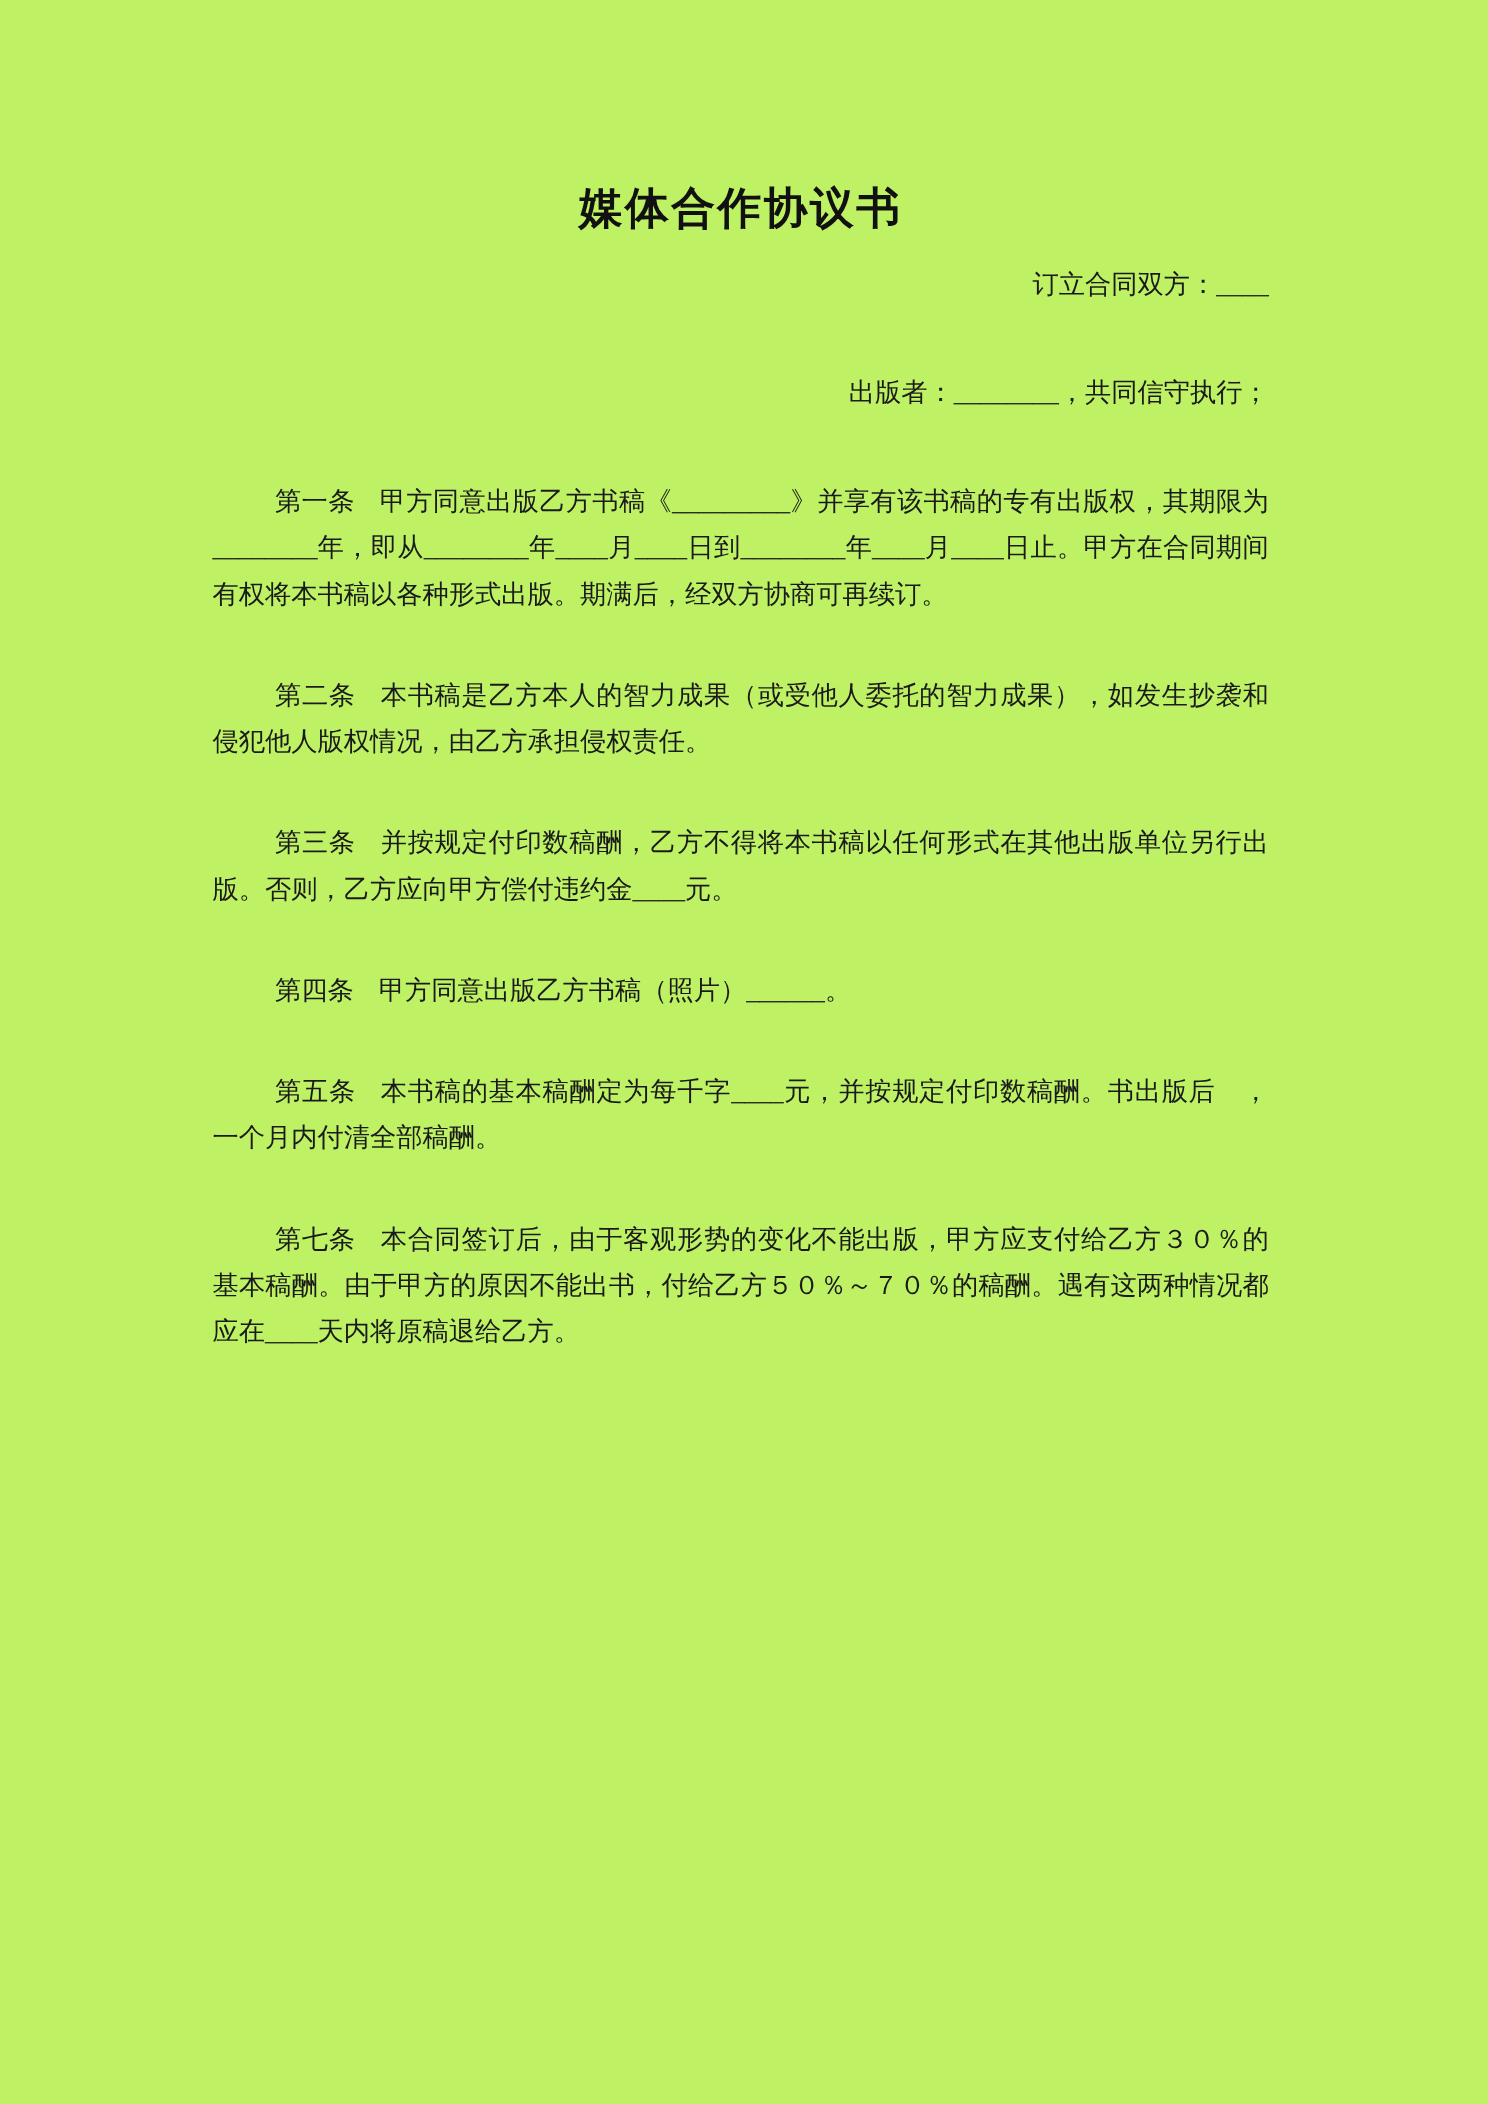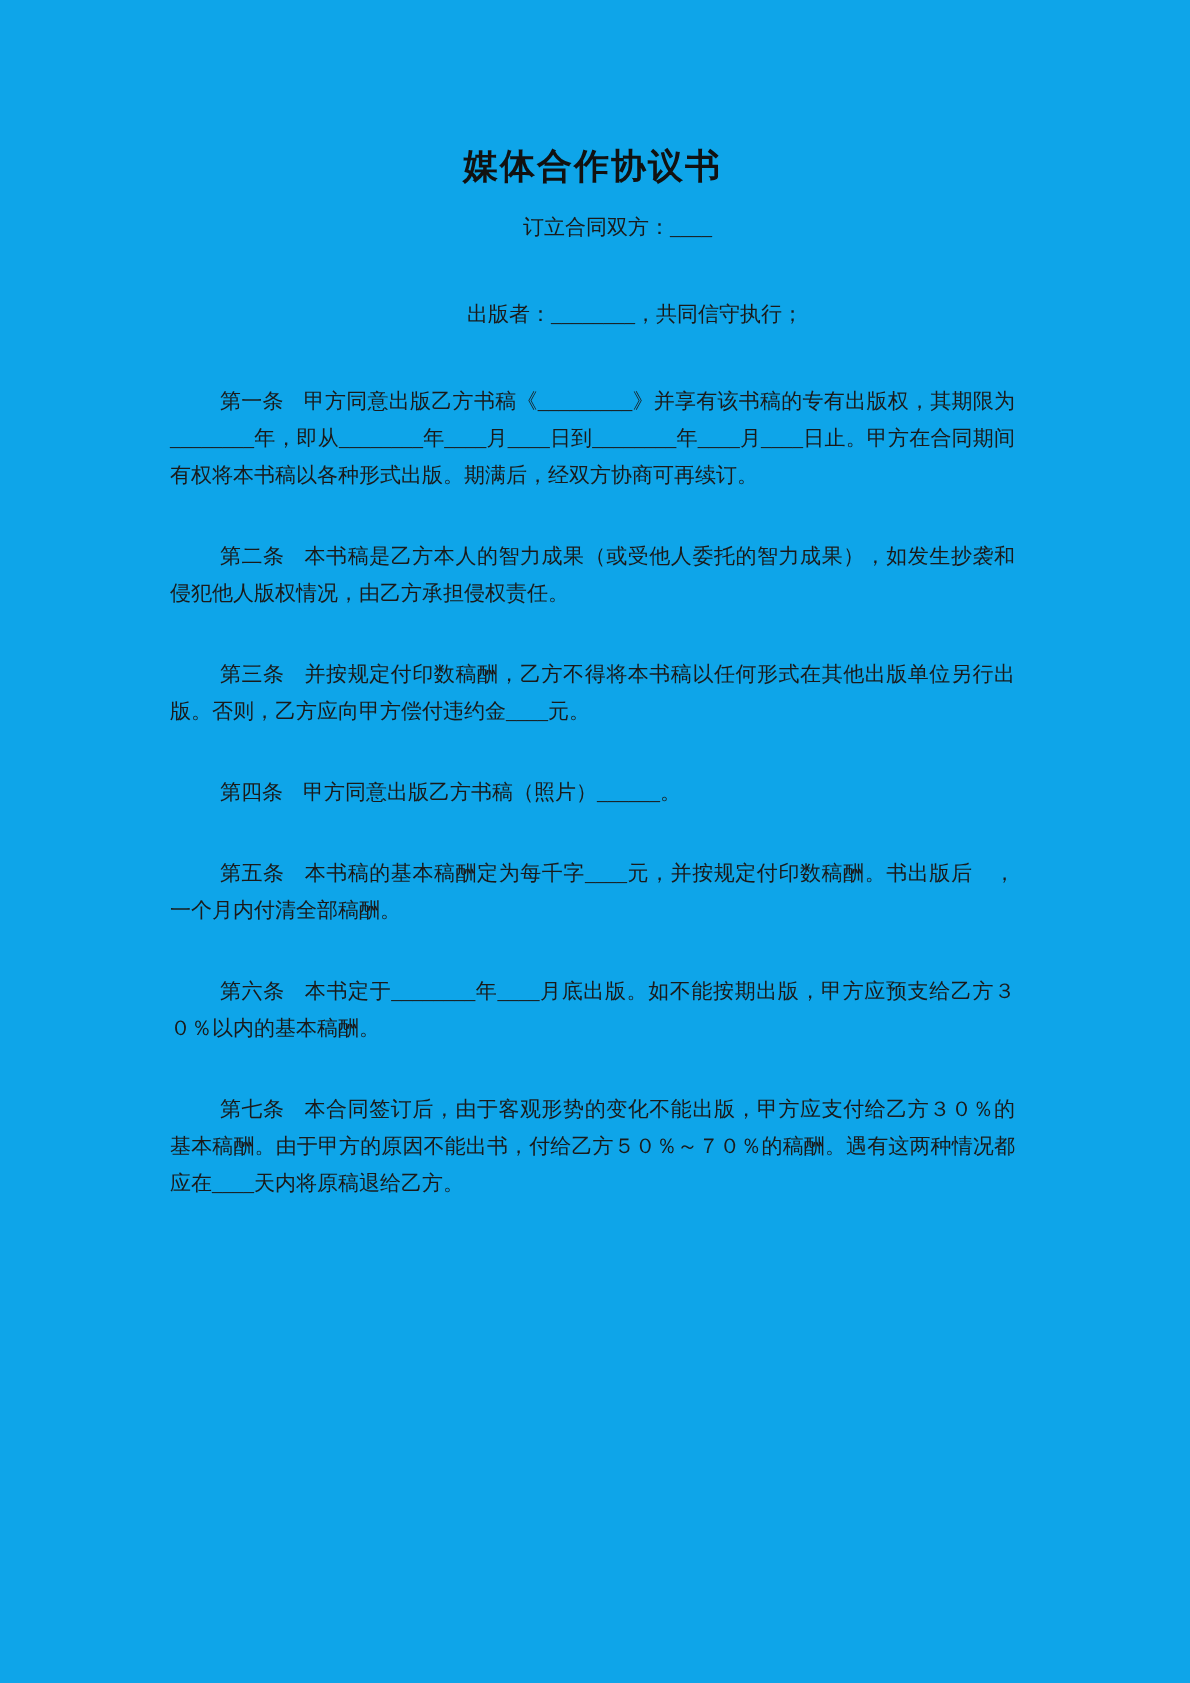--- a/index.html
+++ b/index.html
@@ -12,41 +12,41 @@
     height: 1683px;
     font-family: "Liberation Serif", "DejaVu Serif", serif;
     color: #1a1a1a;
     overflow: hidden;
   }
   .page {
     box-sizing: border-box;
     width: 1190px;
     height: 1683px;
     padding: 142px 175px 0 170px;
-    background: #0ea5e9;
+    background: #bef264;
   }
   .title {
     margin: 0 0 18px 0;
     font-size: 35px;
     line-height: 49px;
     font-weight: 700;
     text-align: center;
     letter-spacing: 2px;
     color: #111111;
   }
   p {
     margin: 0;
     font-size: 21px;
     line-height: 37px;
     text-align: justify;
     word-break: break-all;
   }
   .intro-line {
     margin-bottom: 50px;
-    text-align: center;
+    text-align: right;
   }
   .indent-2 { text-indent: 50px; }
   .indent-4 { text-indent: 85px; }
   .para {
     margin-bottom: 44px;
     text-indent: 50px;
   }
   .article-label {
     margin-right: 0.95em;
   }
@@ -77,21 +77,18 @@
   </p>
 
   <p class="para">
     <span class="article-label">第四条</span><span class="article-text">甲方同意出版乙方书稿（照片）______。</span>
   </p>
 
   <p class="para">
     <span class="article-label">第五条</span><span class="article-text">本书稿的基本稿酬定为每千字____元，并按规定付印数稿酬。书出版后　，一个月内付清全部稿酬。</span>
   </p>
 
-  <p class="para">
-    <span class="article-label">第六条</span><span class="article-text">本书定于________年____月底出版。如不能按期出版，甲方应预支给乙方３０％以内的基本稿酬。</span>
-  </p>
 
   <p class="para">
     <span class="article-label">第七条</span><span class="article-text">本合同签订后，由于客观形势的变化不能出版，甲方应支付给乙方３０％的基本稿酬。由于甲方的原因不能出书，付给乙方５０％～７０％的稿酬。遇有这两种情况都应在____天内将原稿退给乙方。</span>
   </p>
 
 </div>
 
 </body></html>

